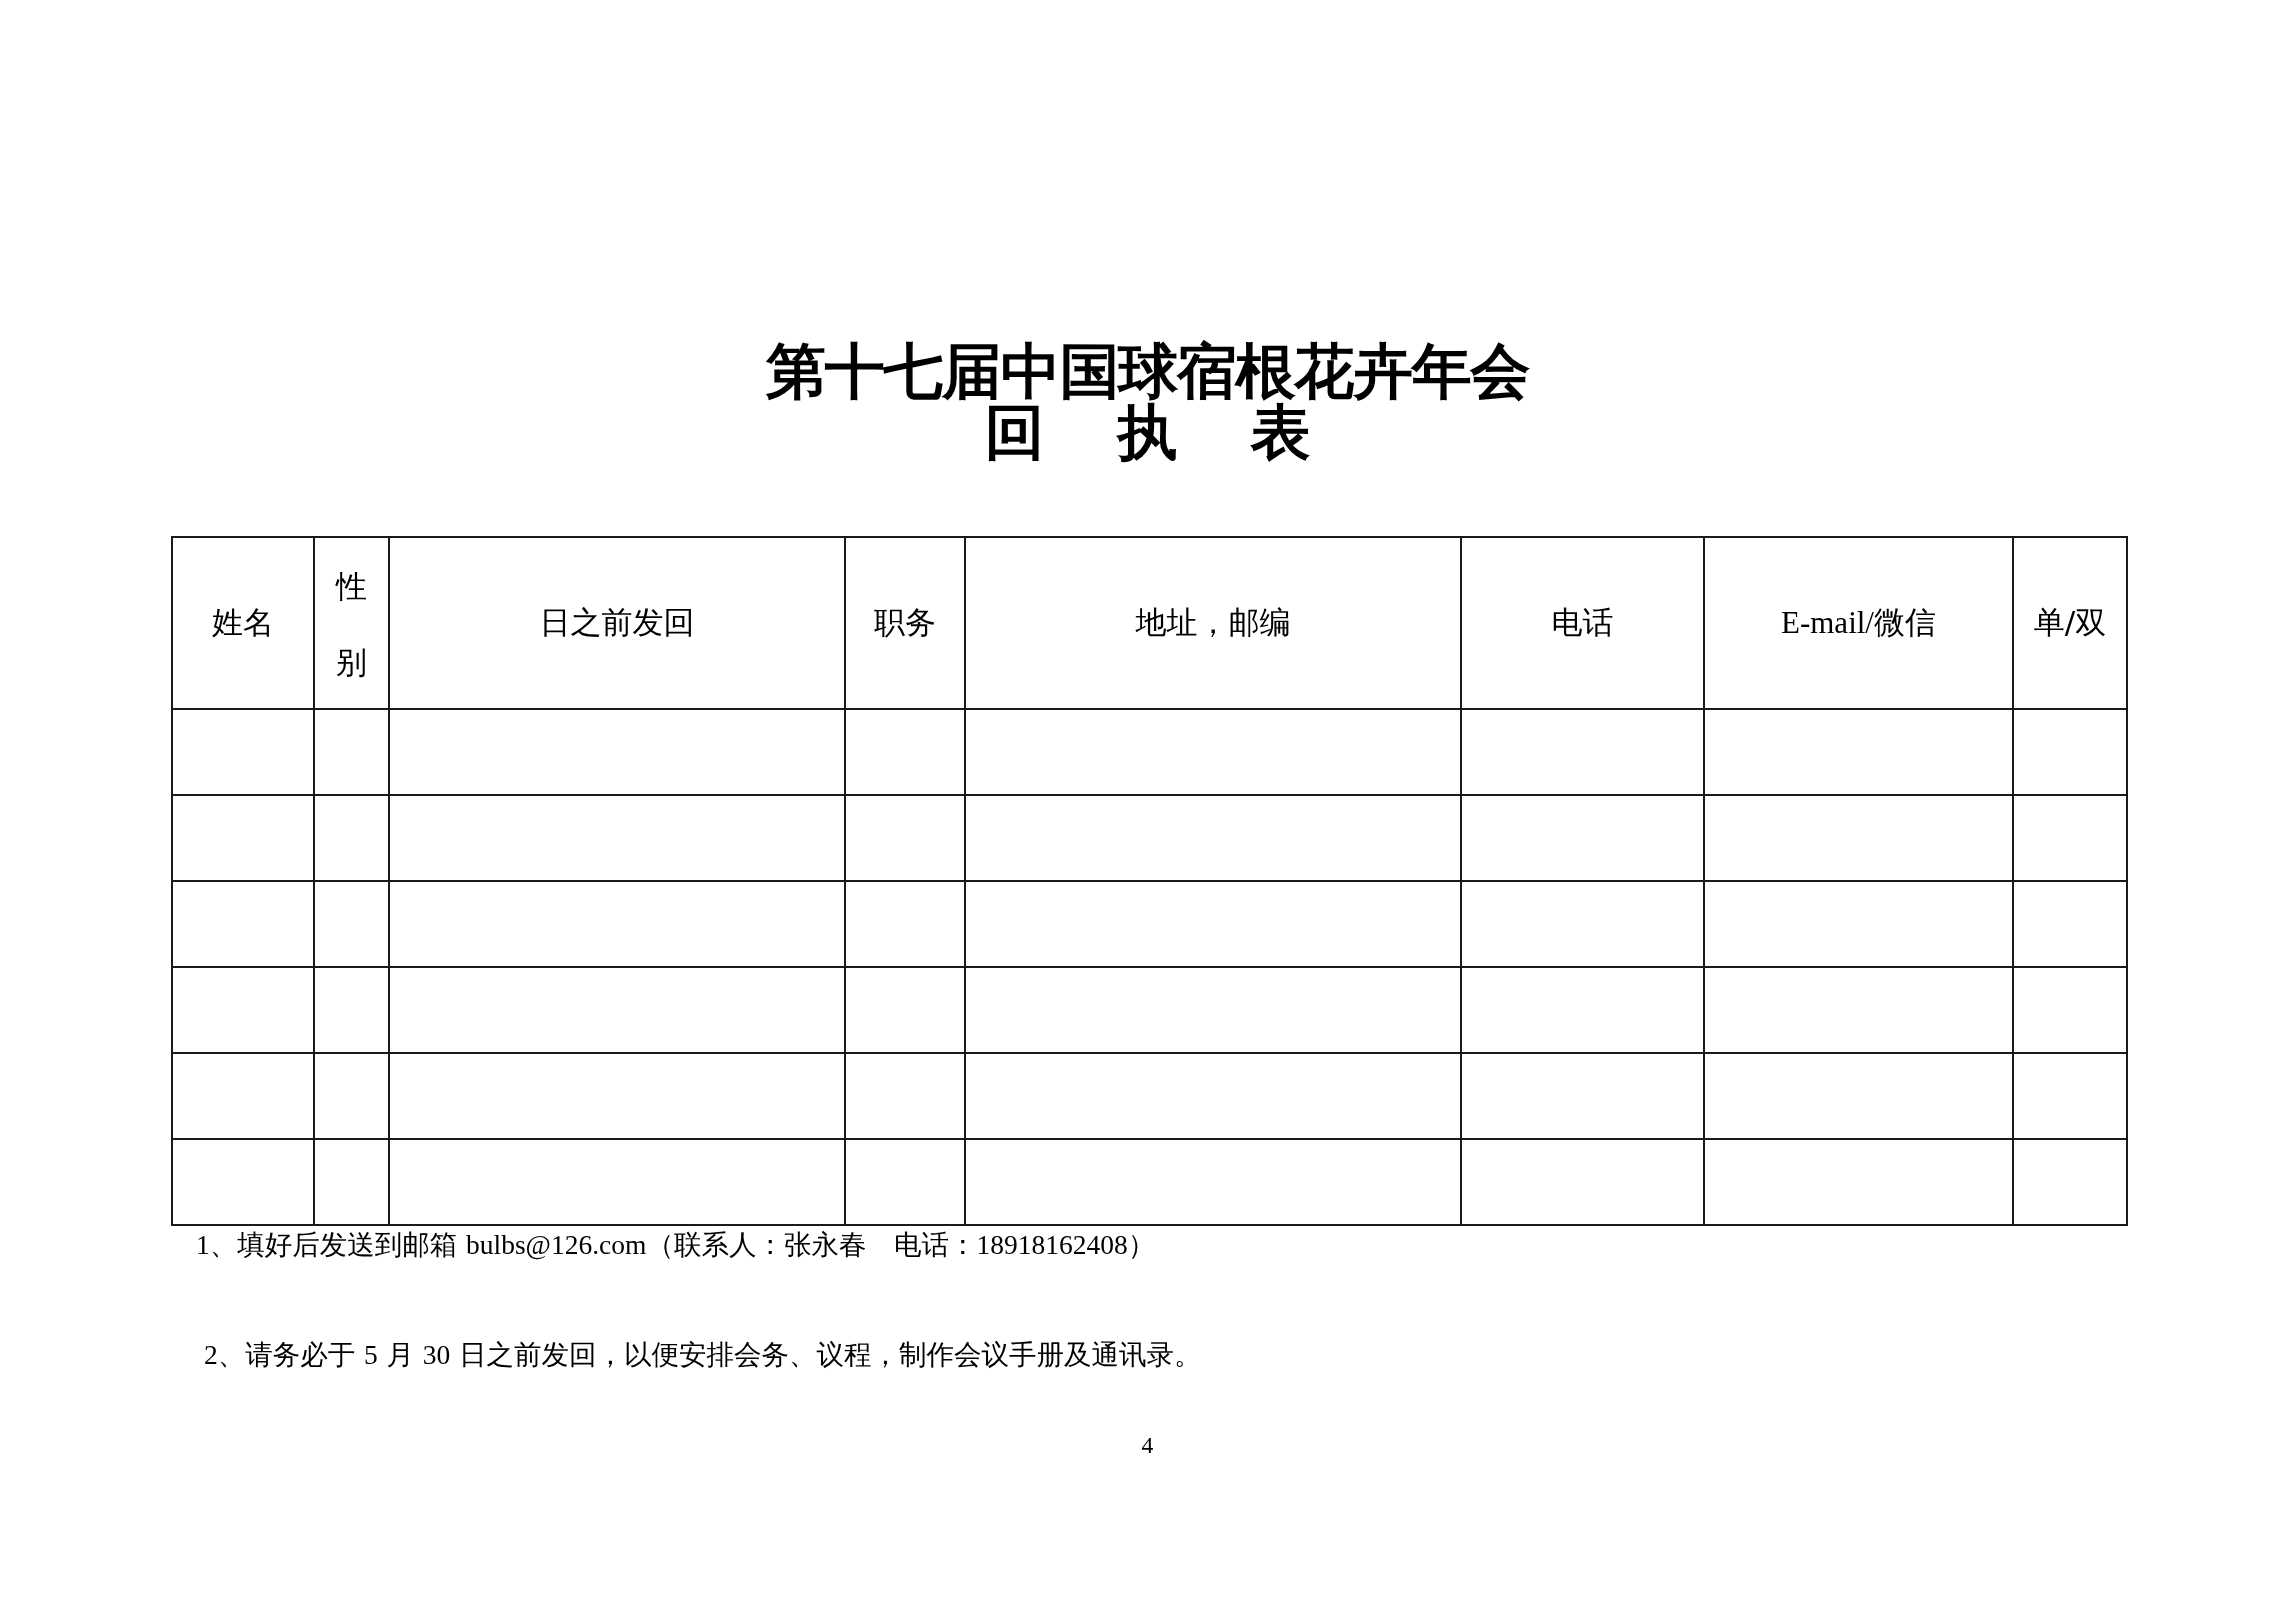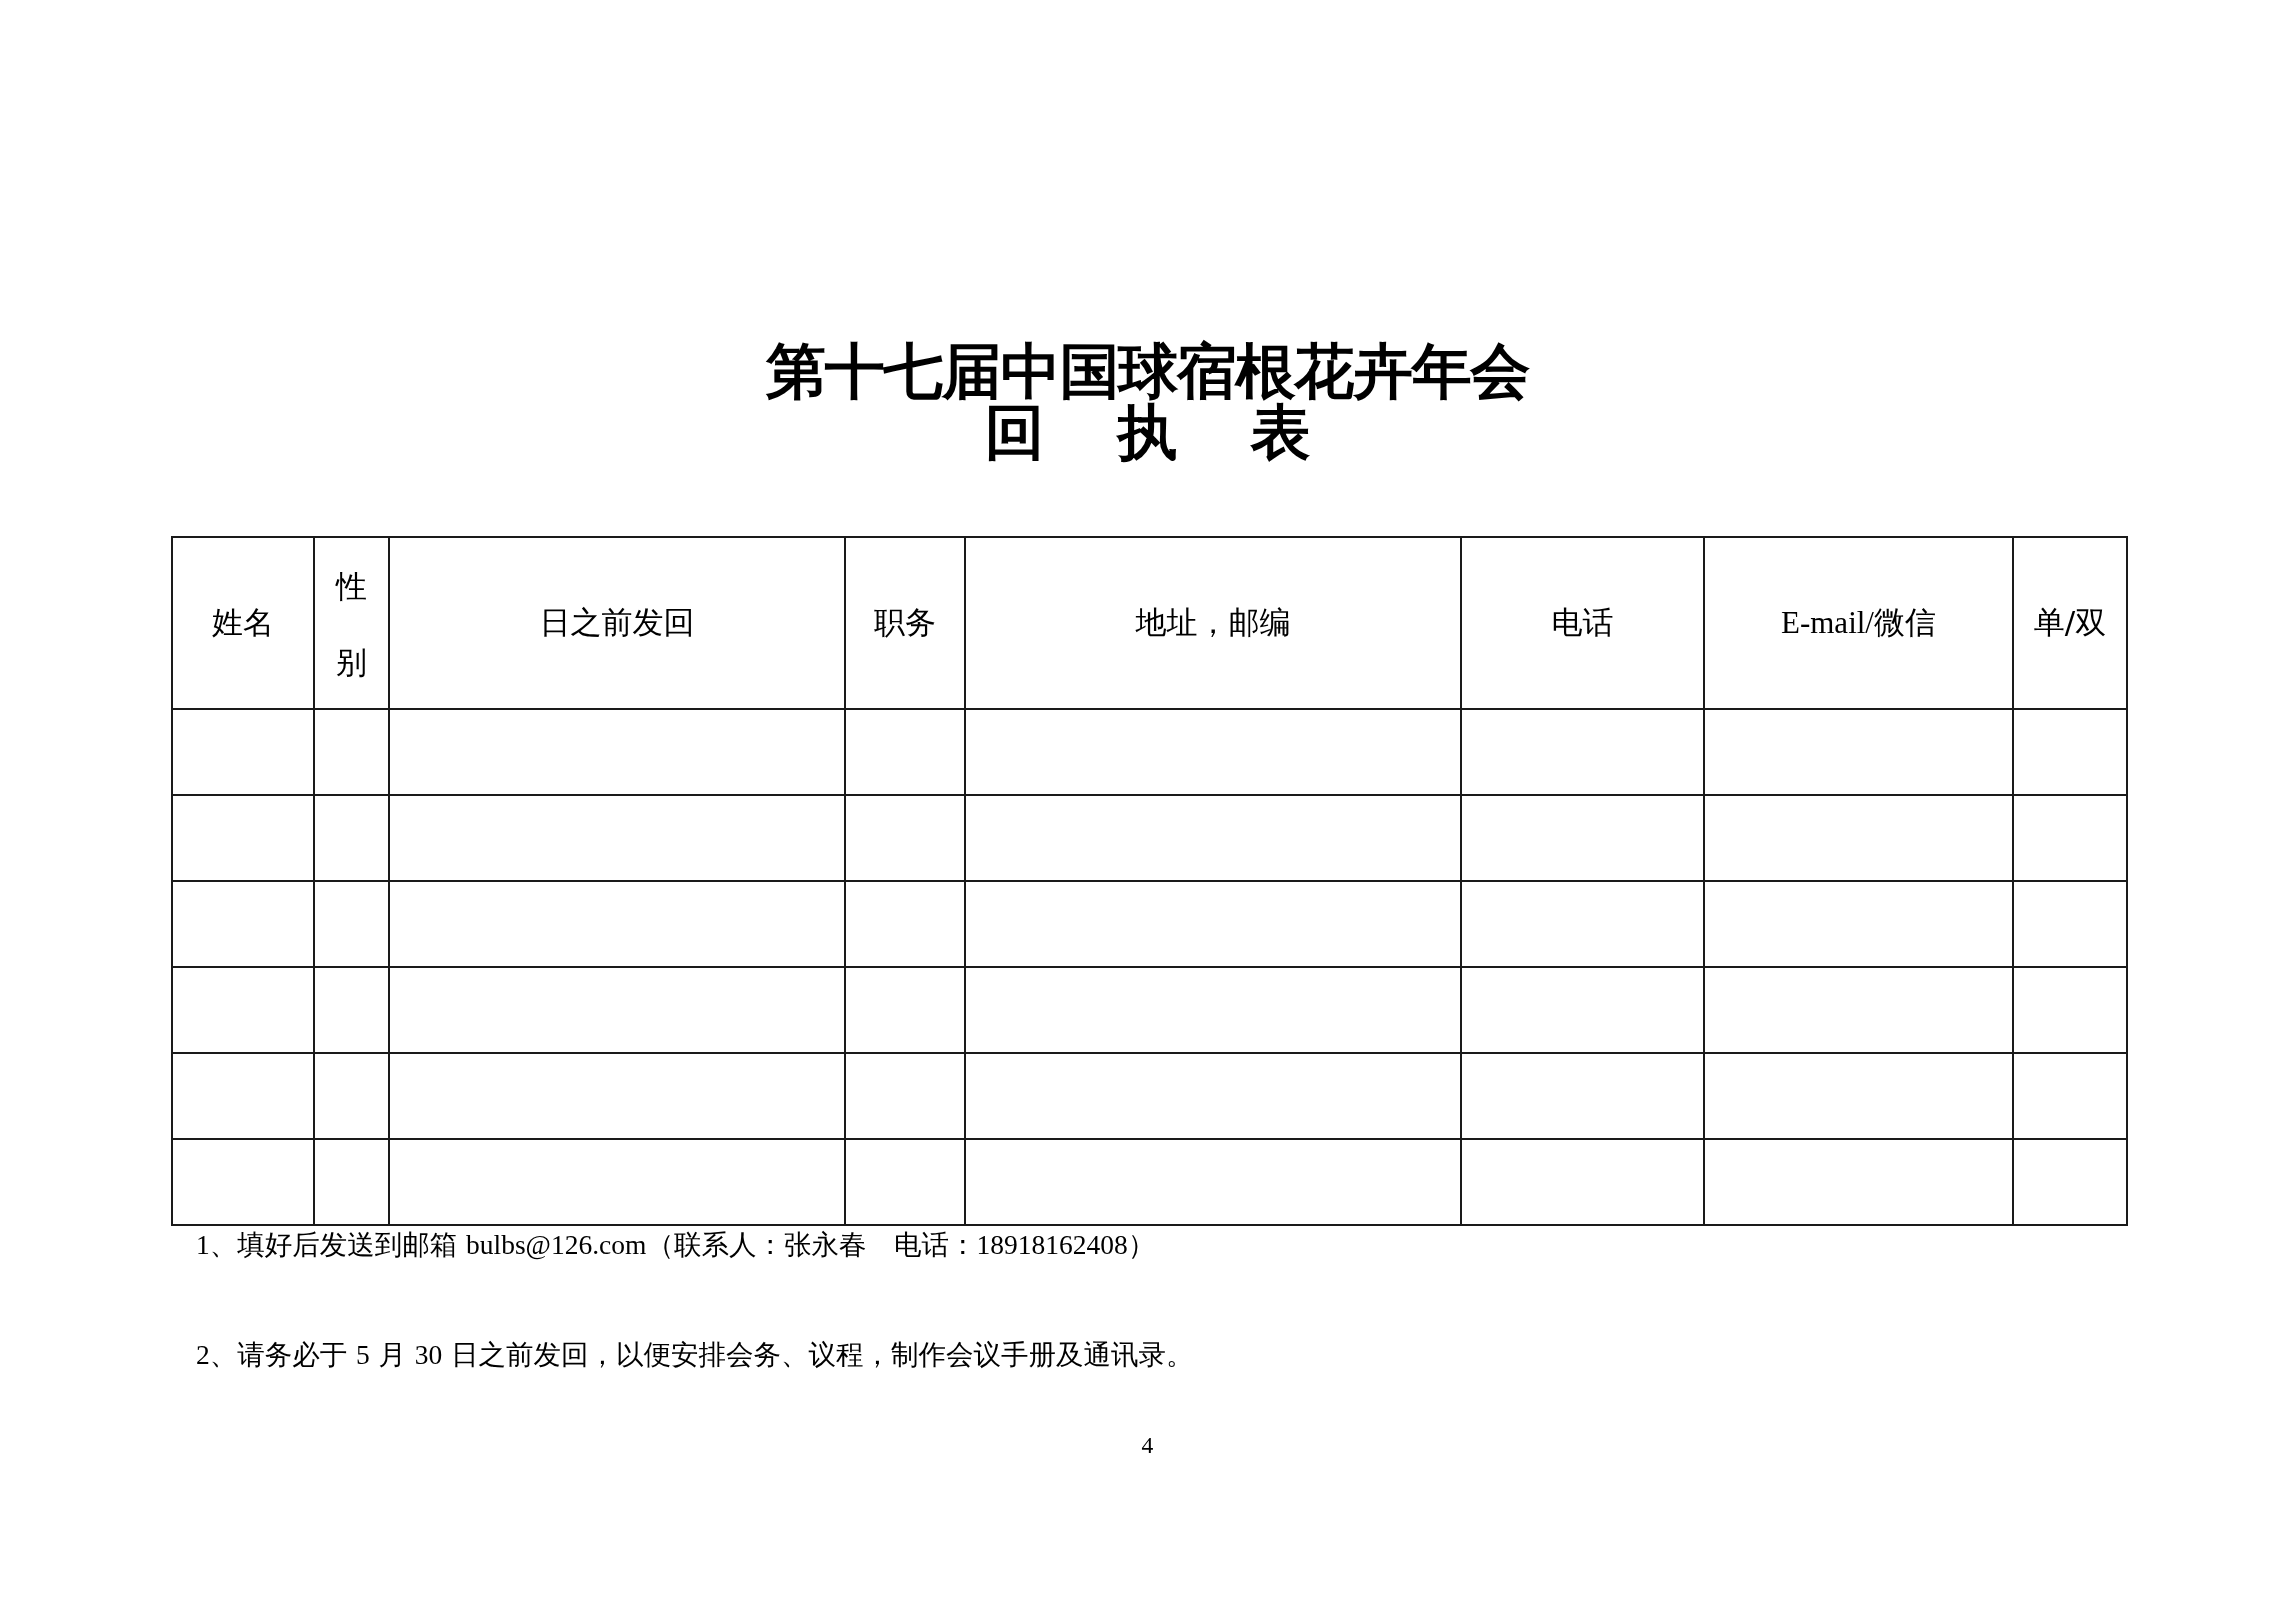--- a/index.html
+++ b/index.html
@@ -10,21 +10,21 @@
   .title.sub { top:393px; font-size:60px; line-height:79px; letter-spacing:26px; padding-left:26px; box-sizing:border-box; }
   table.form { position:absolute; left:171px; top:536px; width:1954px; border-collapse:collapse; table-layout:fixed; }
   table.form td, table.form th { border:2px solid #1a1a1a; padding:0; text-align:center; vertical-align:middle;
        font-weight:normal; font-size:31px; }
   table.form thead th { height:170px; }
   table.form tbody td { height:84px; }
   .vert { display:flex; flex-direction:column; align-items:center; justify-content:space-between; height:118px; padding-top:3.9px; }
   .serif { font-family:"Liberation Serif", "DejaVu Serif", serif; }
   .note { position:absolute; left:196px; font-size:27.5px; line-height:39px; white-space:nowrap; }
   .note.n1 { top:1225px; }
-  .note.n2 { top:1335px; }
+  .note.n2 { top:1335px;margin-left:8px; }
   .page-num { position:absolute; top:1432px; left:0; width:2295px; text-align:center; font-size:23.6px;
               font-family:"Liberation Serif", serif; }
 </style>
 </head>
 <body>
 
 <div class="title main">第十七届中国球宿根花卉年会</div>
 <div class="title sub">回 执 表</div>
 
 <table class="form">

